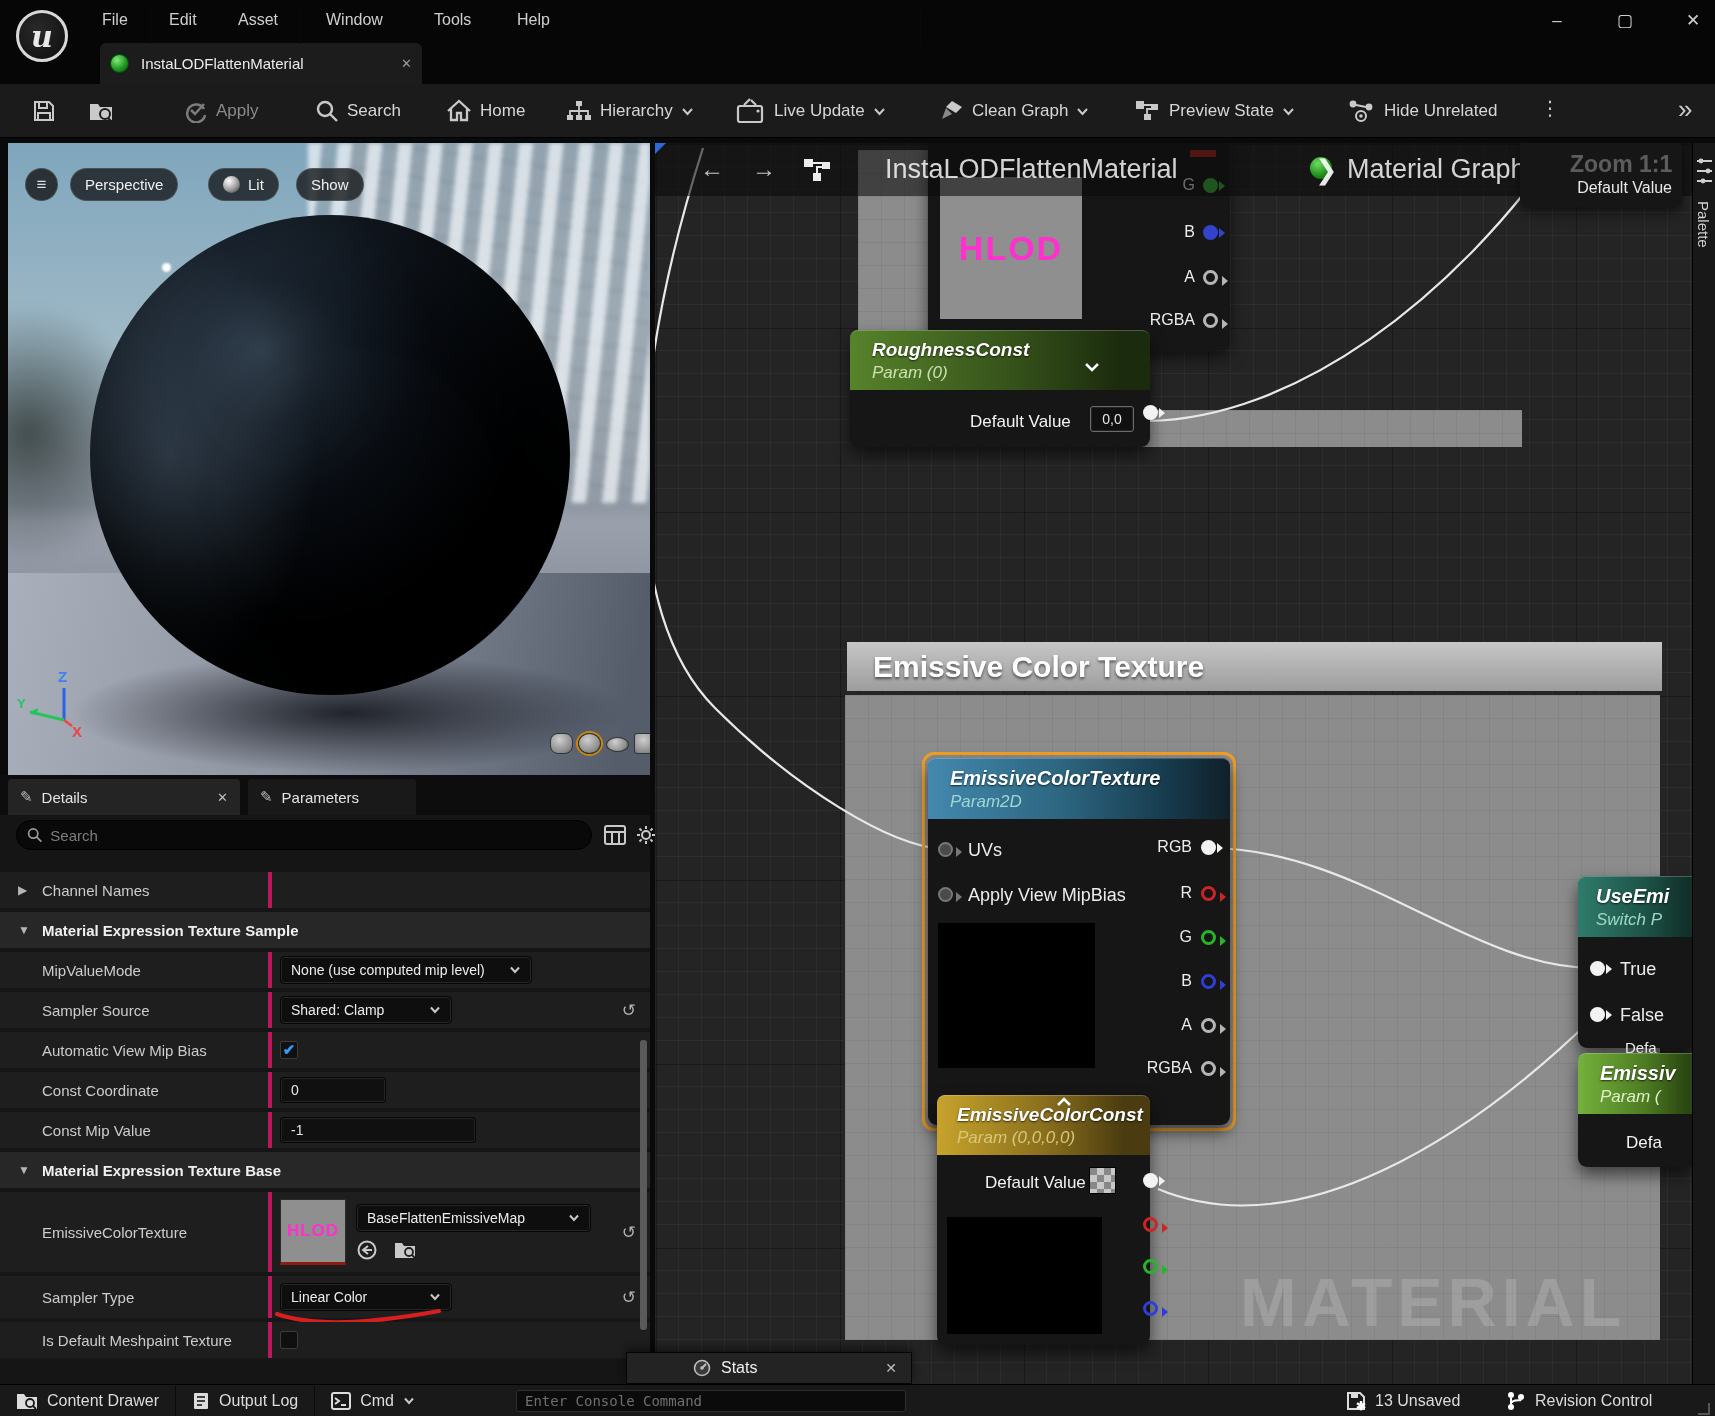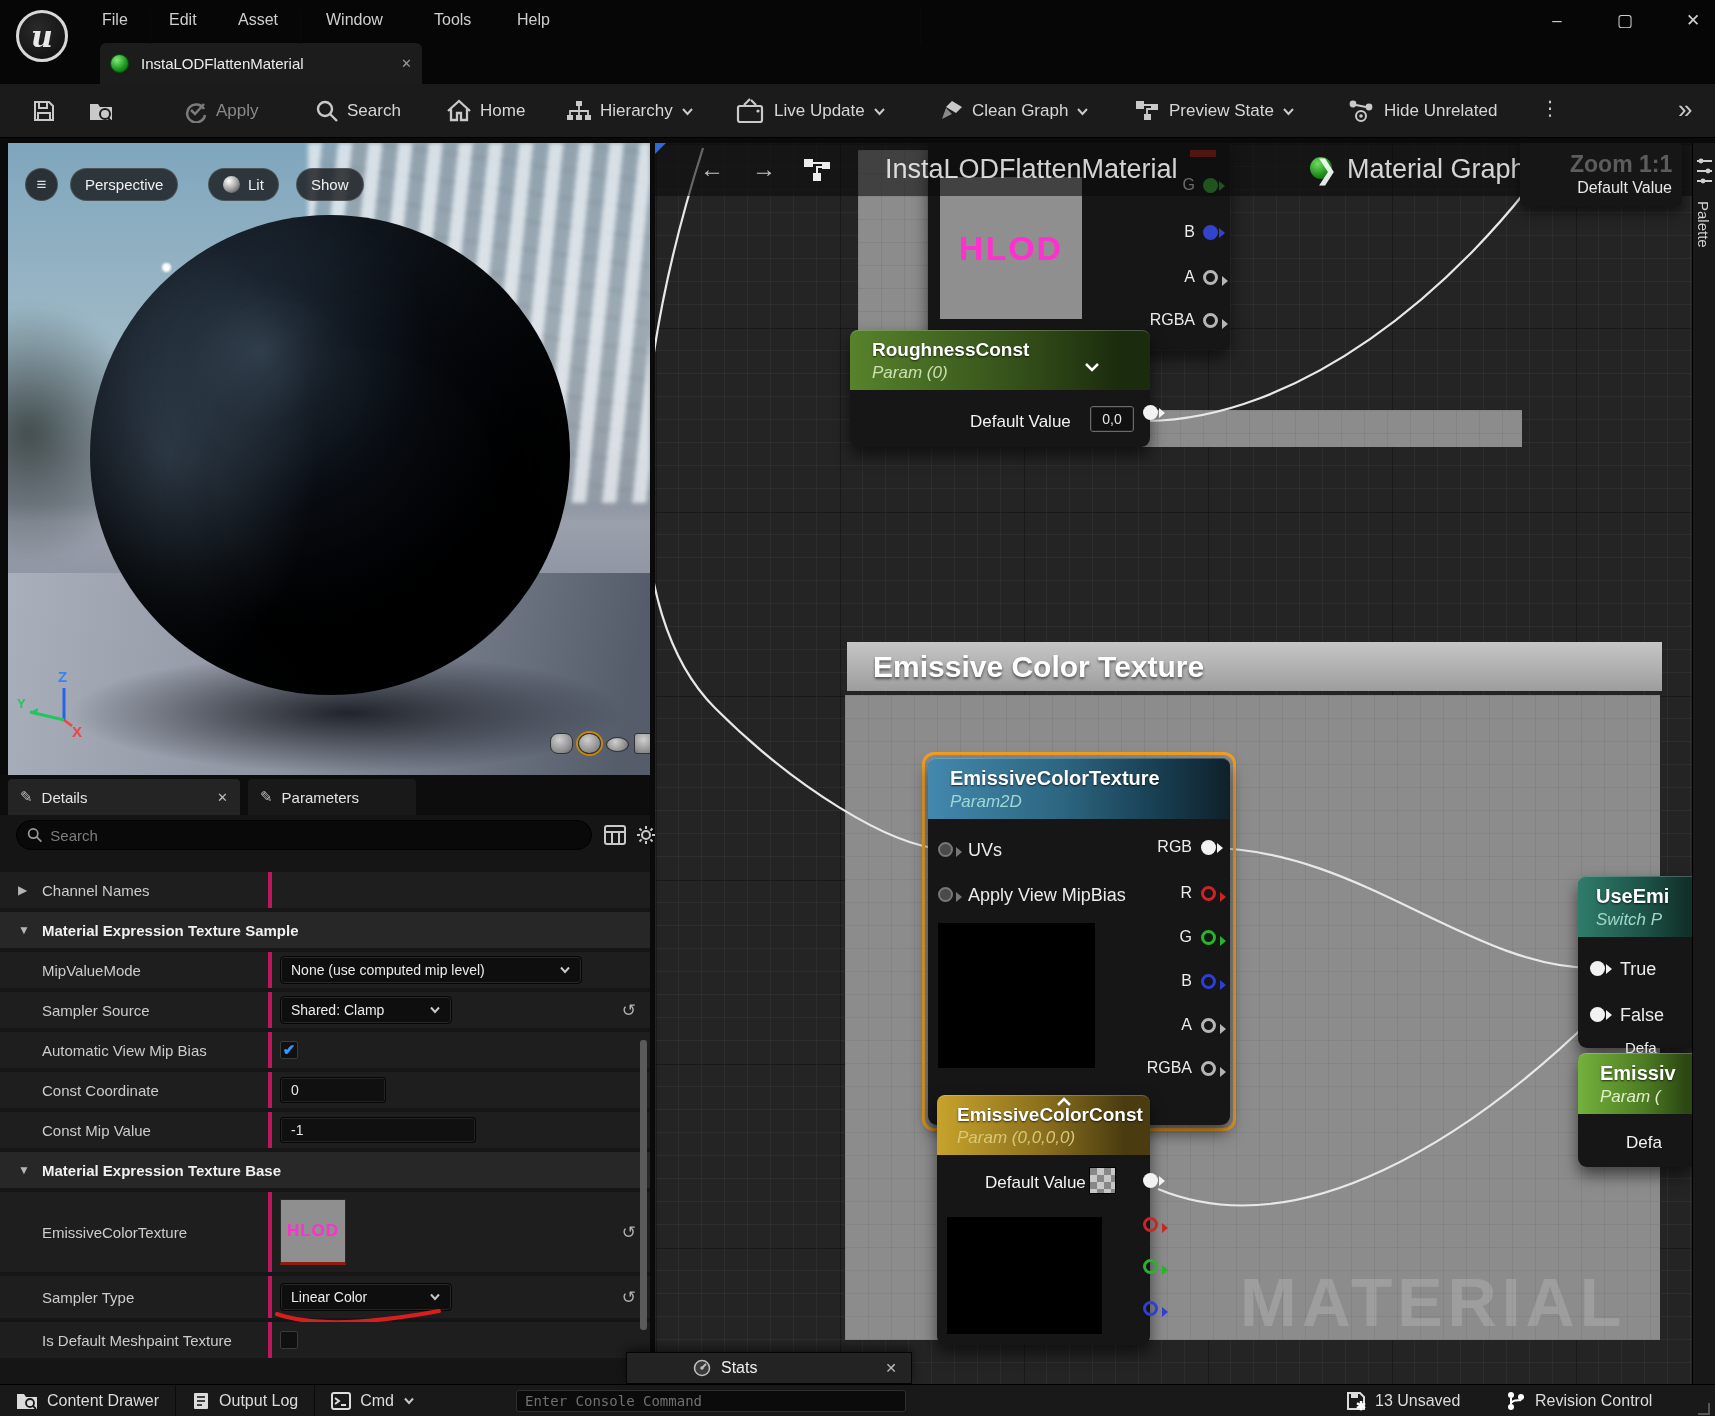--- a/index.html
+++ b/index.html
@@ -110,21 +110,21 @@
   .comment-body{ background:rgba(150,150,150,.92);
      background-image:linear-gradient(rgba(0,0,0,.06) 1px, rgba(0,0,0,0) 1px),
                       linear-gradient(90deg, rgba(0,0,0,.06) 1px, rgba(0,0,0,0) 1px);
      background-size:23px 23px; z-index:1; }
   .comment-head{ background:linear-gradient(#c6c6c6,#9d9d9d); z-index:1; display:flex; align-items:center;
      padding-left:26px; font-size:30px; font-weight:bold; color:#fff; text-shadow:0 2px 3px rgba(0,0,0,.55); }
   #watermark{ z-index:2; font-size:68px; font-weight:bold; letter-spacing:5px; color:rgba(255,255,255,.16);margin-top:35px; }
   #wires{ z-index:3; left:0; top:0; pointer-events:none; }
   .node{ background:#161616; border-radius:9px; box-shadow:0 8px 16px rgba(0,0,0,.55); z-index:4; }
   .node-head{ border-radius:8px 8px 0 0; padding:8px 0 7px 22px; border-top:1px solid rgba(255,255,255,.22); }
-  .node-title{ font-size:20px; font-weight:bold; color:#fff; text-shadow:0 1px 2px rgba(0,0,0,.7); }
+  .node-title{ font-size:20px; font-weight:bold; color:#fff; text-shadow:0 1px 2px rgba(0,0,0,.7);font-style:italic; }
   .node-sub{ font-size:17px; font-style:italic; margin-top:2px; }
   .head-green{ background:linear-gradient(90deg,#57832b,#35511a 55%,#1b2b0d 90%); }
   .head-blue{ background:linear-gradient(90deg,#4388ae,#2c657f 45%,#173c4f 78%,#102029 100%); }
   .head-gold{ background:linear-gradient(90deg,#c7a32c,#8a6f1d 50%,#4a3c10 88%); }
   .head-teal{ background:linear-gradient(90deg,#2f7c6b,#1d5246 60%,#11302a 95%); }
   .head-lime{ background:linear-gradient(90deg,#74b13c,#4c7a22 60%,#2b4712 95%); }
   .selring{ border:3px solid #f2a024; border-radius:12px; background:transparent; z-index:4; }
   .pin{ width:15px; height:15px; border-radius:50%; position:absolute; }
   .pin.ring{ background:transparent; border:3px solid #b5b5b5; }
   .pin .wedge{ position:absolute; left:16px; top:3px; width:0; height:0;
@@ -362,21 +362,21 @@
       <div class="lab">Channel Names</div>
         <div class="val"></div>
     </div>
     <div class="abs row cat" style="top:137px">
       <span class="tri">▼</span>
       <div class="lab">Material Expression Texture Sample</div>
     </div>
     <div class="abs row" style="top:177px">
       <div class="lab">MipValueMode</div>
       <div class="val">
-          <div class="dropdown" style="width:302px">
+          <div class="dropdown" style="width:252px">
         <span>None (use computed mip level)</span>
         <svg width="12" height="8" viewBox="0 0 12 8">
               <path d="M2 1.5 L6 6 L10 1.5" fill="none" stroke="#c9c9c9" stroke-width="2"></path>
             </svg>
       </div>
         </div>
     </div>
     <div class="abs row" style="top:217px">
       <div class="lab">Sampler Source</div>
       <div class="val">
@@ -414,20 +414,39 @@
     <div class="abs row cat" style="top:377px">
       <span class="tri">▼</span>
       <div class="lab">Material Expression Texture Base</div>
     </div>
     <div class="abs row" style="top:417px; height:82px">
       <div class="lab">EmissiveColorTexture</div>
       <div class="val">
         <div class="thumb">
             <span>HLOD</span>
           </div>
+        <div style="margin-left:10px">
+          <div class="dropdown" style="width:235px">
+            <span>BaseFlattenEmissiveMap</span>
+            <svg width="12" height="8" viewBox="0 0 12 8">
+                <path d="M2 1.5 L6 6 L10 1.5" fill="none" stroke="#c9c9c9" stroke-width="2"></path>
+              </svg>
+          </div>
+          <div style="display:flex; gap:16px; margin-top:8px">
+            <svg width="22" height="20" viewBox="0 0 22 20">
+                <circle cx="11" cy="10" r="8.5" fill="none" stroke="#c9c9c9" stroke-width="2"></circle>
+                <path d="M12 6 L7 10 L12 14 M7 10 h9" fill="none" stroke="#c9c9c9" stroke-width="2"></path>
+              </svg>
+            <svg width="24" height="20" viewBox="0 0 24 20">
+                <path d="M1 3 h7 l2 3 h11 v12 h-20 z" fill="#c9c9c9"></path>
+                <circle cx="15" cy="12" r="4" fill="none" stroke="#1e1e1e" stroke-width="1.8"></circle>
+                <line x1="18" y1="15" x2="21" y2="18" stroke="#1e1e1e" stroke-width="1.8"></line>
+              </svg>
+          </div>
+        </div>
         <span class="reset">↺</span>
       </div>
     </div>
     <div class="abs row" style="top:501px; height:44px">
       <div class="lab">Sampler Type</div>
       <div class="val">
         <div class="dropdown" style="width:172px">
           <span>Linear Color</span>
           <svg width="12" height="8" viewBox="0 0 12 8">
               <path d="M2 1.5 L6 6 L10 1.5" fill="none" stroke="#c9c9c9" stroke-width="2"></path>

